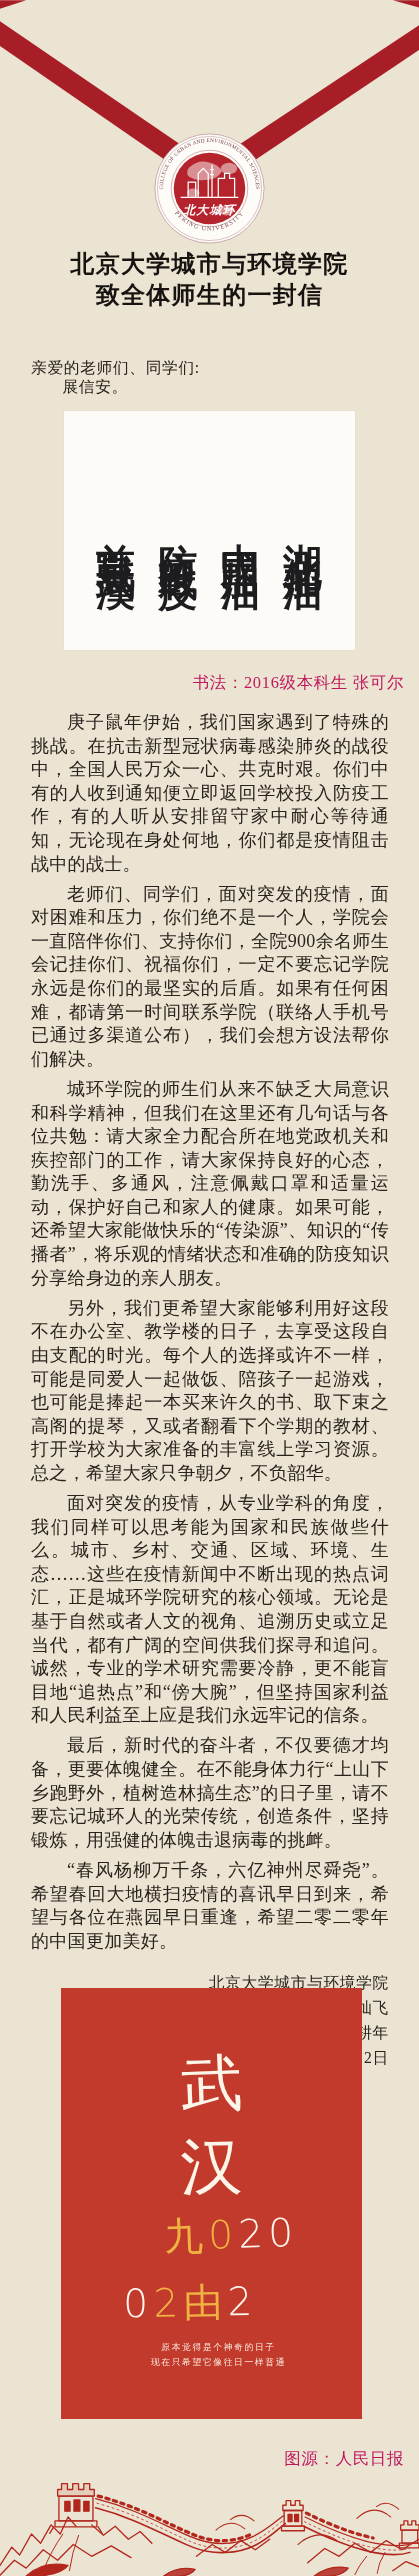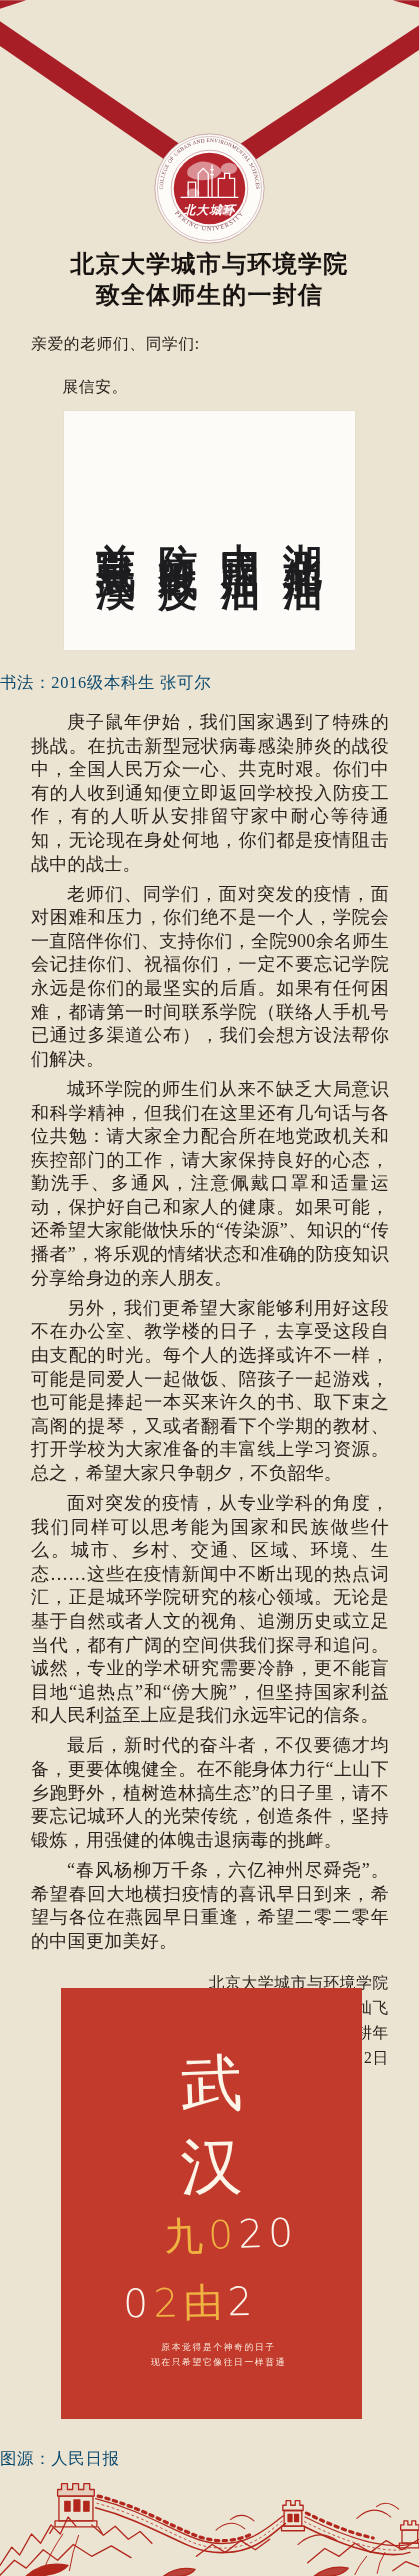--- a/index.html
+++ b/index.html
@@ -3,28 +3,28 @@
 <meta charset="utf-8">
 <style>
   html,body{margin:0;padding:0;background:#ece4d3;}
   .page{position:relative;width:419px;height:2576px;margin:0 auto;background:#ece4d3;overflow:hidden;
         font-family:"Liberation Serif","DejaVu Serif",serif;color:#2a231d;}
   .ribbon{position:absolute;left:0;top:0;width:419px;height:210px;display:block;}
   .seal{position:absolute;left:152px;top:132px;width:115px;height:113px;}
   .seal svg{width:100%;height:100%;display:block;}
   .title{position:absolute;left:0;top:249px;width:419px;text-align:center;
          font-weight:bold;font-size:24px;line-height:31px;color:#171310;letter-spacing:1.3px;}
-  .greeting{position:absolute;left:31px;top:334px;font-size:15.7px;letter-spacing:0.7px;}
+  .greeting{position:absolute;left:31px;top:358px;font-size:15.7px;letter-spacing:0.7px;}
   .salutation{position:absolute;left:31px;top:377px;font-size:15.7px;text-indent:2em;letter-spacing:0.7px;text-align:right;}
   .callig{position:absolute;left:64px;top:411px;width:291px;height:239px;background:#fcfbf8;
           box-shadow:0 0 1.3px rgba(0,0,0,.08);display:flex;flex-direction:row-reverse;
           justify-content:space-evenly;align-items:center;padding:6.5px 9.2px;box-sizing:border-box;}
   .callig-col{writing-mode:vertical-rl;font-size:39px;line-height:1;letter-spacing:9.2px;
               font-weight:700;color:#1d1c1e;font-family:"DejaVu Serif","Liberation Serif",serif;}
-  .caption{position:absolute;left:0;width:404px;text-align:left;font-size:16.4px;color:#0c4a6e;letter-spacing:0.7px;}
+  .caption{position:absolute;left:0;width:404px;text-align:right;font-size:16.4px;color:#be185d;letter-spacing:0.7px;}
   .callig-caption{top:672px;}
   .body{position:absolute;left:31px;top:711px;width:358px;}
   .body p{margin:0 0 6.5px 0;font-size:18px;line-height:23.6px;text-align:justify;
           text-indent:2em;letter-spacing:0.3px;}
   .signature{margin-top:17px;text-align:right;font-size:15.7px;line-height:25px;letter-spacing:0.7px;}
   .poster{position:absolute;left:61px;top:1988px;width:301px;height:431px;background:#c23a2c;
           font-family:"DejaVu Sans","Liberation Sans",sans-serif;}
   .p-char{position:absolute;left:0;width:100%;text-align:center;color:#fdf5e8;
           font-size:62px;line-height:1;font-weight:400;}
   .p-char1{top:65px;transform:rotate(-2deg);}

